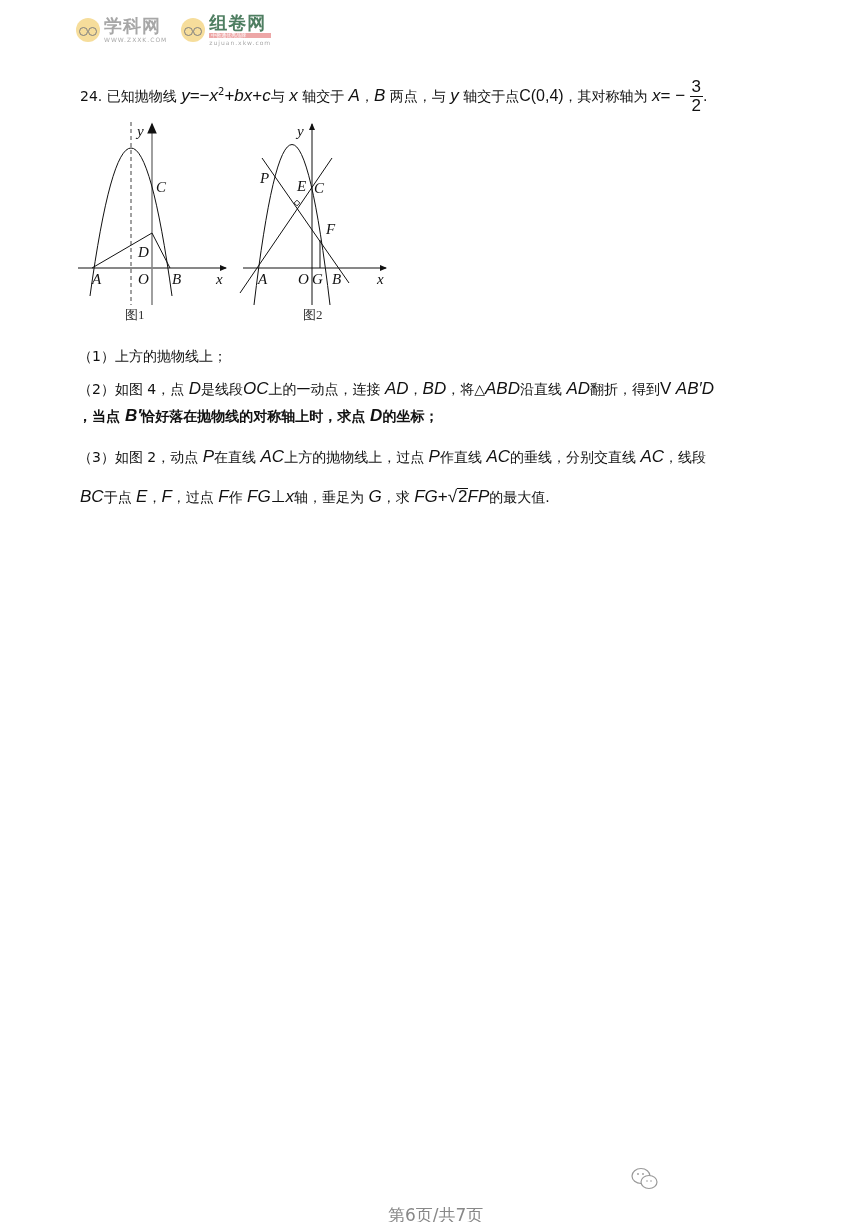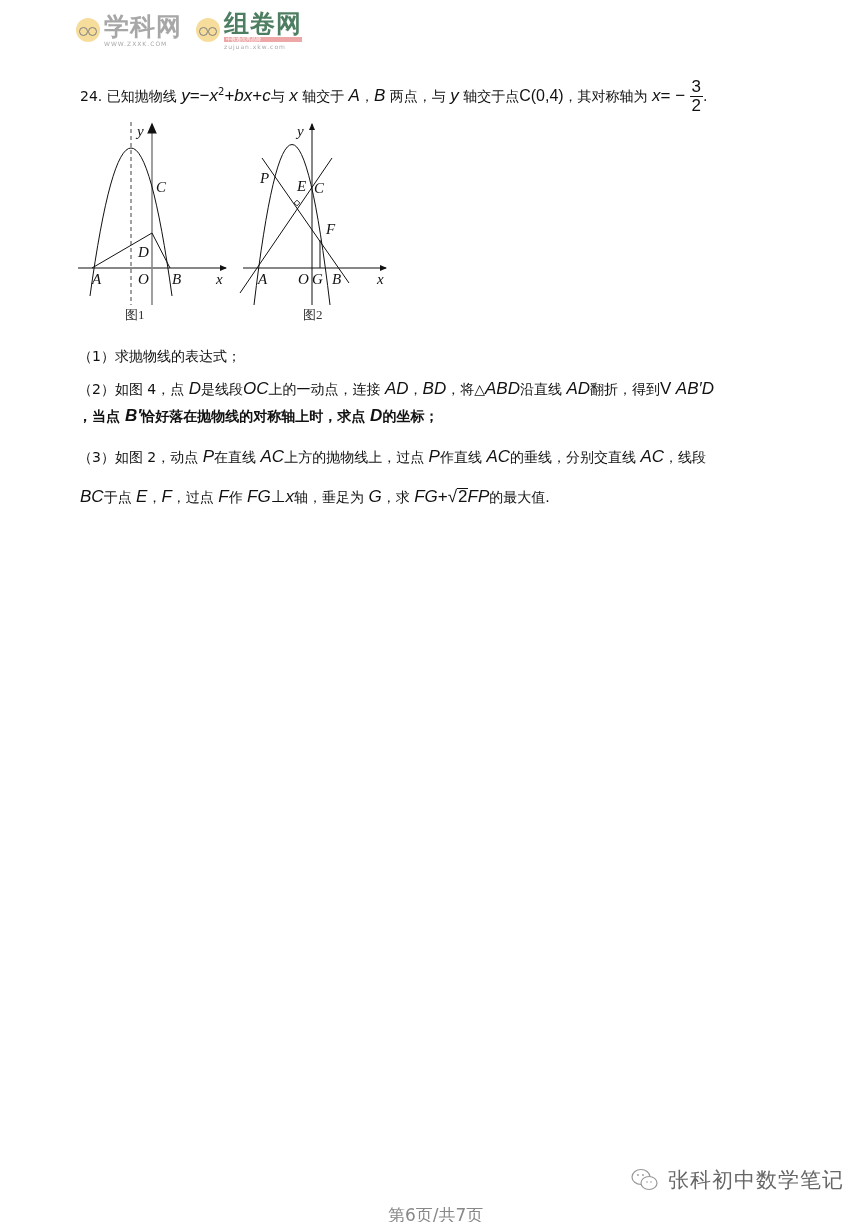--- a/index.html
+++ b/index.html
@@ -4,21 +4,21 @@
 <style>
   html, body { margin:0; padding:0; background:#ffffff; }
   body { width:864px; height:1222px; position:relative; overflow:hidden;
          font-family:"DejaVu Sans","Liberation Sans",sans-serif; color:#111; }
   .logo-bar { position:absolute; left:76px; top:10px; height:40px; display:flex; align-items:center; gap:14px; }
   .logo { display:flex; align-items:center; gap:4px; opacity:0.75; }
   .logo-face { width:24px; height:24px; border-radius:50%; background:#f3d27a; position:relative; }
   .logo-face::before { content:""; position:absolute; left:3px; top:9px; width:7px; height:7px; border:1.5px solid #555; border-radius:50%; }
   .logo-face::after { content:""; position:absolute; left:12px; top:9px; width:7px; height:7px; border:1.5px solid #555; border-radius:50%; }
   .logo-text-wrap { display:flex; flex-direction:column; line-height:1; }
-  .logo-main { font-size:25px; font-weight:bold; color:#8a8a8a; letter-spacing:1px; }
+  .logo-main { font-size:18px; font-weight:bold; color:#8a8a8a; letter-spacing:1px; }
   .logo-main.blue { color:#14532d; }
   .logo-sub { font-size:6px; color:#8a8a8a; letter-spacing:1px; margin-top:2px; }
   .logo-ribbon { font-size:5px; color:#fff; background:#e88a8a; padding:0 2px; margin-top:1px; }
   .question { position:absolute; left:80px; font-size:14px; line-height:20px; white-space:nowrap; }
   .m { font-family:"Liberation Sans",sans-serif; font-style:italic; font-size:17px; }
   .mu { font-family:"Liberation Sans",sans-serif; font-size:17px; }
   .big { font-size:16px; font-family:"Liberation Sans",sans-serif; }
   .frac { display:inline-flex; flex-direction:column; align-items:center; vertical-align:middle; font-family:"Liberation Sans",sans-serif; font-size:17px; line-height:18px; }
   .frac .num { border-bottom:1px solid #111; padding:0 2px; }
   sup { font-size:10px; }
@@ -116,21 +116,21 @@
       <text x="298" y="284">O</text>
       <text x="312" y="284">G</text>
       <text x="332" y="284">B</text>
       <text x="377" y="284">x</text>
     </g>
   </svg>
   <div class="fig-caption" style="left:67px; top:188px;">图2</div>
 </div>
 
 <div class="question" style="top:346px; left:78px;">
-  <span>（1）</span><span>求抛物线的表达式；</span>
+  <span>（1）</span><span>上方的抛物线上；</span>
 </div>
 
 <div class="question" style="top:379px; left:78px;">
   <span>（2）</span><span>如图 4，点</span>
   <span class="m">D</span><span>是线段</span><span class="m">OC</span><span>上的一动点，连接</span>
   <span class="m">AD</span><span>，</span><span class="m">BD</span><span>，将△</span><span class="m">ABD</span><span>沿直线</span>
   <span class="m">AD</span><span>翻折，得到</span><span class="mu">V</span>
   <span class="m">AB′D</span>
 </div>
 
@@ -161,14 +161,13 @@
 <div class="footer-page">第6页/共7页</div>
 <div class="footer-brand">
   <svg width="30" height="26" viewBox="0 0 30 26">
     <ellipse cx="11" cy="10" rx="9" ry="7.5" fill="none" stroke="#999" stroke-width="1.2"></ellipse>
     <ellipse cx="19" cy="16" rx="8" ry="6.5" fill="#fff" stroke="#999" stroke-width="1.2"></ellipse>
     <circle cx="8" cy="8" r="0.9" fill="#999"></circle>
       <circle cx="13" cy="8" r="0.9" fill="#999"></circle>
     <circle cx="17" cy="15" r="0.8" fill="#999"></circle>
       <circle cx="21" cy="15" r="0.8" fill="#999"></circle>
   </svg>
-  <span class="footer-brand-text">张科初中数学笔记</span>
 </div>
 
 </body></html>

